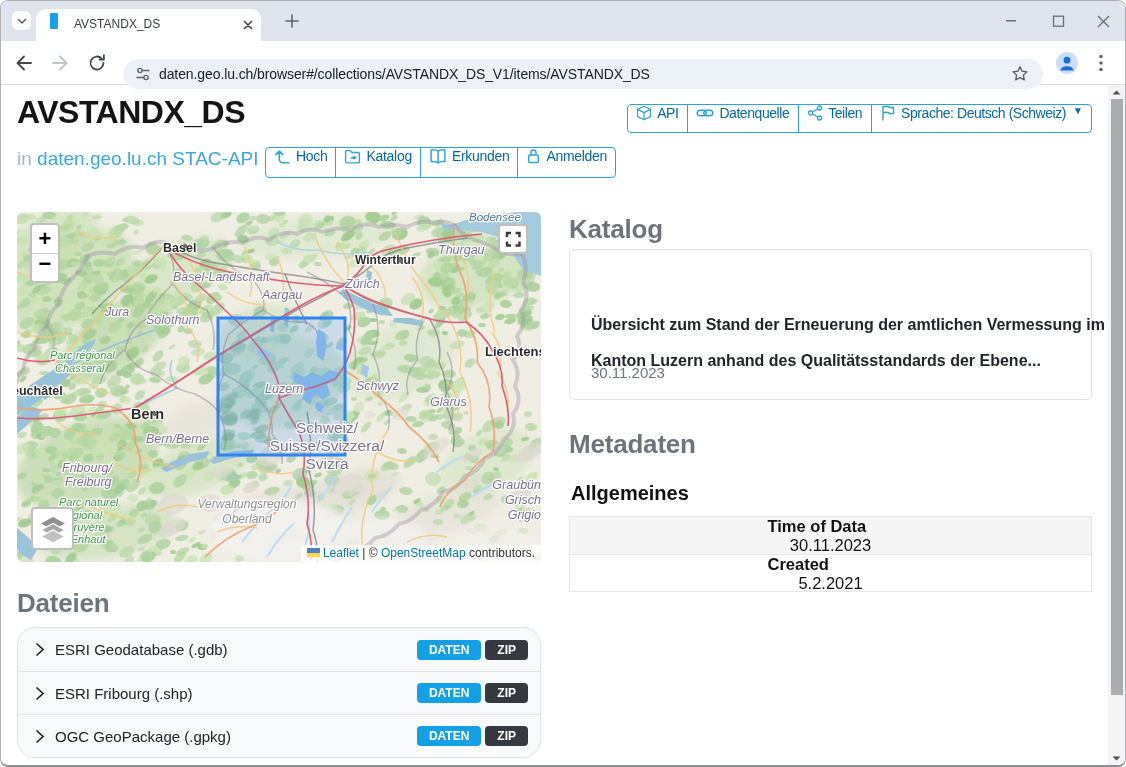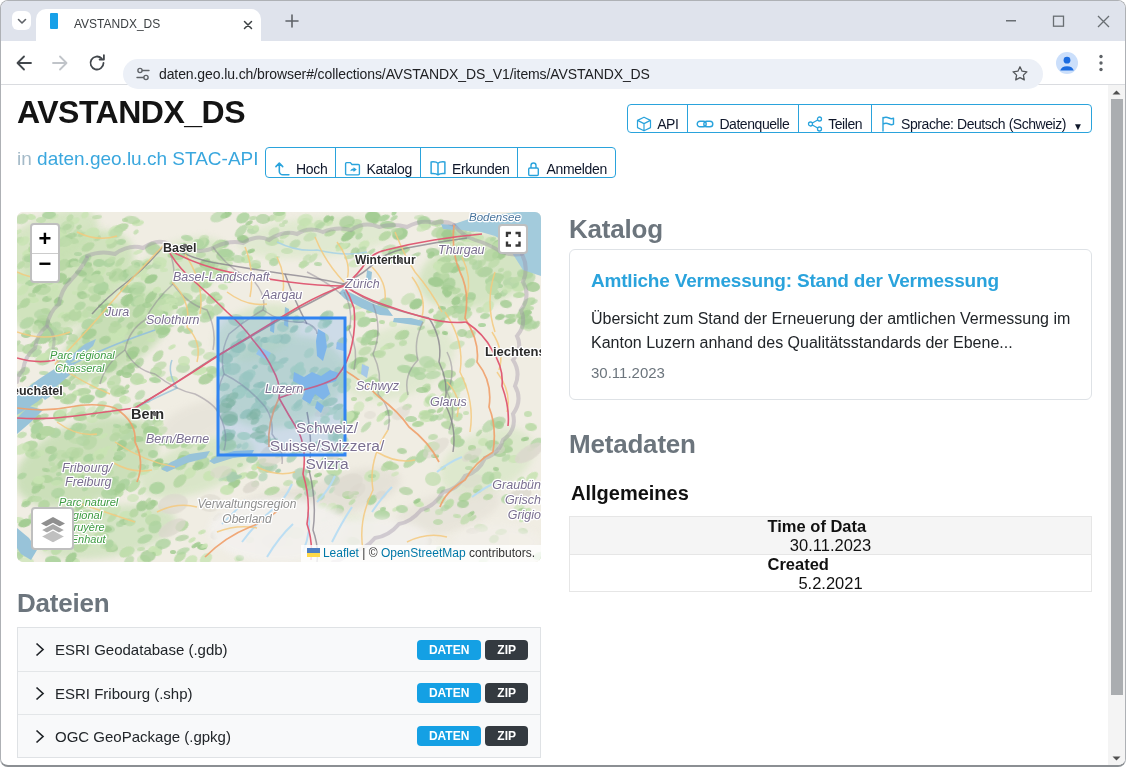--- a/index.html
+++ b/index.html
@@ -20,50 +20,50 @@
 .toolbar { position:absolute; left:0; top:40px; width:100%; height:44px; background:#fff; border-bottom:1px solid #dadce0; }
 .navic { position:absolute; top:12px; }
 .omni { position:absolute; left:122px; top:18px; width:920px; height:30px; background:#ecf0f7; border-radius:15px;text-align:center; }
 .omni .url { position:absolute; left:36px; top:7px; font-size:14px; color:#202124; letter-spacing:-0.1px; }
 
 .page { }
 .h1 { position:absolute; left:16px; top:93px; font-size:32px; font-weight:bold; color:#141414; letter-spacing:-0.5px; }
 .sub { position:absolute; left:16px; top:147px; font-size:19px; color:#a4bac8; }
 .sub a { color:#3aa7de; text-decoration:none; }
 .btngrp { position:absolute; display:flex; border:1px solid #2aa3dc; border-radius:4px; background:#fff; }
-.btngrp .bt { display:flex; align-items:flex-end; color:#0f172a; border-left:1px solid #2aa3dc; white-space:nowrap; }
+.btngrp .bt { display:flex; align-items:flex-start; color:#0369a1; border-left:1px solid #2aa3dc; white-space:nowrap; }
 .btngrp .bt:first-child { border-left:none; }
 .grp1 { left:auto; right:33px; top:103px; height:29px; }
 .grp1 .bt { padding:0 8.5px; font-size:14px; gap:5px; letter-spacing:-0.45px; }
 .grp2 { left:264px; top:146px; height:31px; }
 .grp2 .bt { padding:0 8px; font-size:14px; gap:5px; letter-spacing:-0.3px; }
 
 .map { position:absolute; left:16px; top:211px; width:524px; height:350px; border-radius:6px; overflow:hidden; background:#f2efe9; }
 .lf-btn { position:absolute; background:#fff; border:2px solid rgba(0,0,0,0.25); border-radius:4px; }
 .zoomctl { left:13px; top:11px; width:30px; height:60px; }
 .zoomctl .zi { position:absolute; width:26px; text-align:center; font-weight:bold; font-size:22px; color:#000; font-family:"Liberation Sans",sans-serif;}
 .fsbtn { right:13px; top:12px; width:30px; height:30px; }
 .lyrbtn { left:14px; bottom:12px; width:43px; height:43px; }
 .attrib { position:absolute; right:0; bottom:0; background:rgba(255,255,255,0.8); font-size:12px; color:#333; padding:1px 6px 2px 6px; }
 .attrib a { color:#0078a8; text-decoration:none; }
 
 .h2 { font-size:26px; font-weight:bold; color:#6c757d; position:absolute; letter-spacing:-0.2px;}
-.acc { position:absolute; left:16px; top:626px; width:524px; border:1px solid #dfe2e5; border-radius:0; background:#f8f9fa; overflow:hidden; }
+.acc { position:absolute; left:16px; top:626px; width:524px; border:1px solid #dfe2e5; border-radius:18px; background:#f8f9fa; overflow:hidden; }
 .accrow { height:43px; display:flex; align-items:center; border-top:1px solid #e3e6e8; position:relative; }
 .accrow:first-child { border-top:none; }
 .accrow .chev { margin-left:14px; }
 .accrow .lbl { margin-left:8px; font-size:15px; color:#212529; }
 .badges { position:absolute; right:12px; top:50%; transform:translateY(-50%); display:flex; gap:4px; }
 .badge { font-size:12px; font-weight:bold; color:#fff; padding:3px 12px; border-radius:4px; }
 .b-blue { background:#14a0e4; }
 .b-dark { background:#343a40; }
 
 .card { position:absolute; left:568px; top:248px; width:523px; height:151px; border:1px solid #dee2e6; border-radius:6px; background:#fff; }
 .card .ct { position:absolute; left:21px; top:20px; font-size:19px; font-weight:bold; color:#2aa3dc; letter-spacing:-0.2px; }
-.card .cb { position:absolute; left:21px; top:57px; font-size:16px; color:#212529; line-height:24px; width:510px; white-space:nowrap; }
+.card .cb { position:absolute; left:21px; top:57px; font-size:16px; color:#212529; line-height:36px; width:510px; white-space:nowrap;font-weight:bold; }
 .card .cd { position:absolute; left:21px; top:114px; font-size:15px; color:#6c757d; }
 .h4 { position:absolute; left:570px; top:481px; font-size:20px; font-weight:bold; color:#111; }
 .mtable { position:absolute; left:568px; top:515px; width:523px; border:1px solid #e6e6e6; }
 .mrow { display:flex; height:37px; align-items:center; border-top:1px solid #e6e6e6;flex-direction:column; }
 .mrow:first-child { border-top:none; }
 .mrow.odd { background:#f5f5f5; }
 .mrow .k { width:150px; padding-left:12px; font-weight:bold; font-size:16.5px; color:#111; }
 .mrow .v { font-size:16.5px; color:#111; }
 
 .sbar { position:absolute; right:0; top:84px; width:17px; height:683px; background:#f4f4f4; }
@@ -1696,21 +1696,20 @@
           <span class="lbl">OGC GeoPackage (.gpkg)</span>
           <span class="badges">
             <span class="badge b-blue">DATEN</span>
             <span class="badge b-dark">ZIP</span>
           </span>
         </div>
     </div>
 
     <div class="h2" style="left:568px;top:213px;">Katalog</div>
     <div class="card">
-      <div class="ct">Amtliche Vermessung: Stand der Vermessung</div>
       <div class="cb">Übersicht zum Stand der Erneuerung der amtlichen Vermessung im<br>Kanton Luzern anhand des Qualitätsstandards der Ebene...</div>
       <div class="cd">30.11.2023</div>
     </div>
     <div class="h2" style="left:568px;top:428px;">Metadaten</div>
     <div class="h4">Allgemeines</div>
     <div class="mtable">
       <div class="mrow odd">
           <span class="k">Time of Data</span>
           <span class="v">30.11.2023</span>
         </div>

